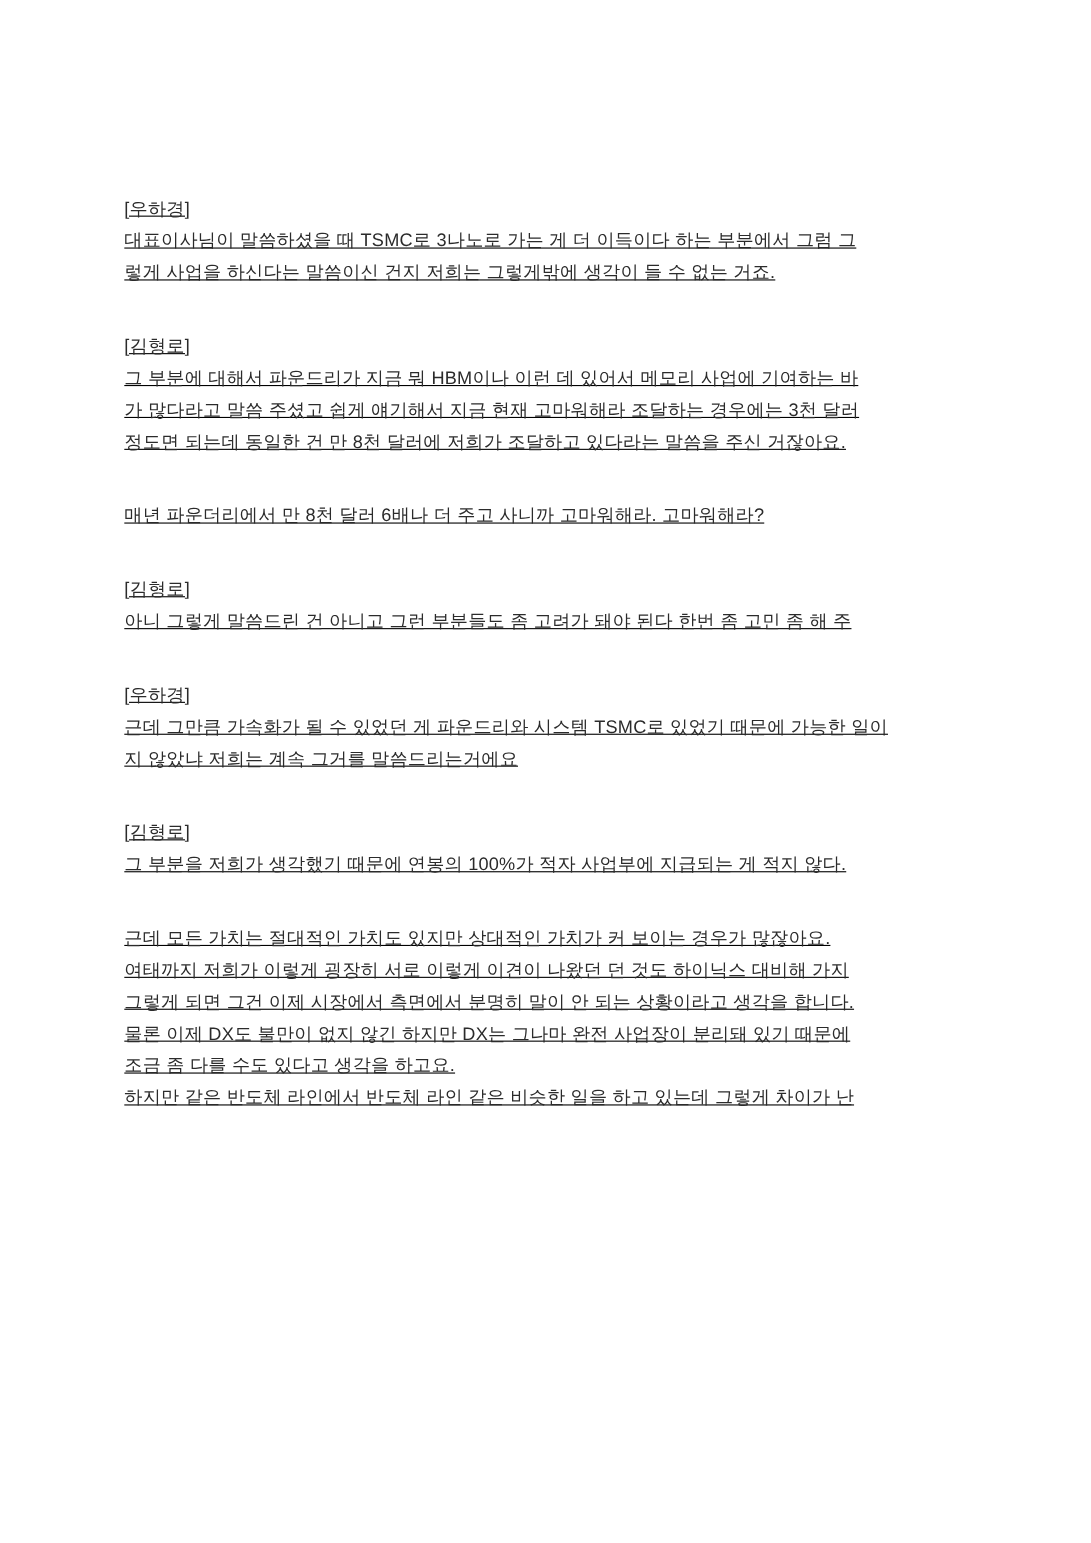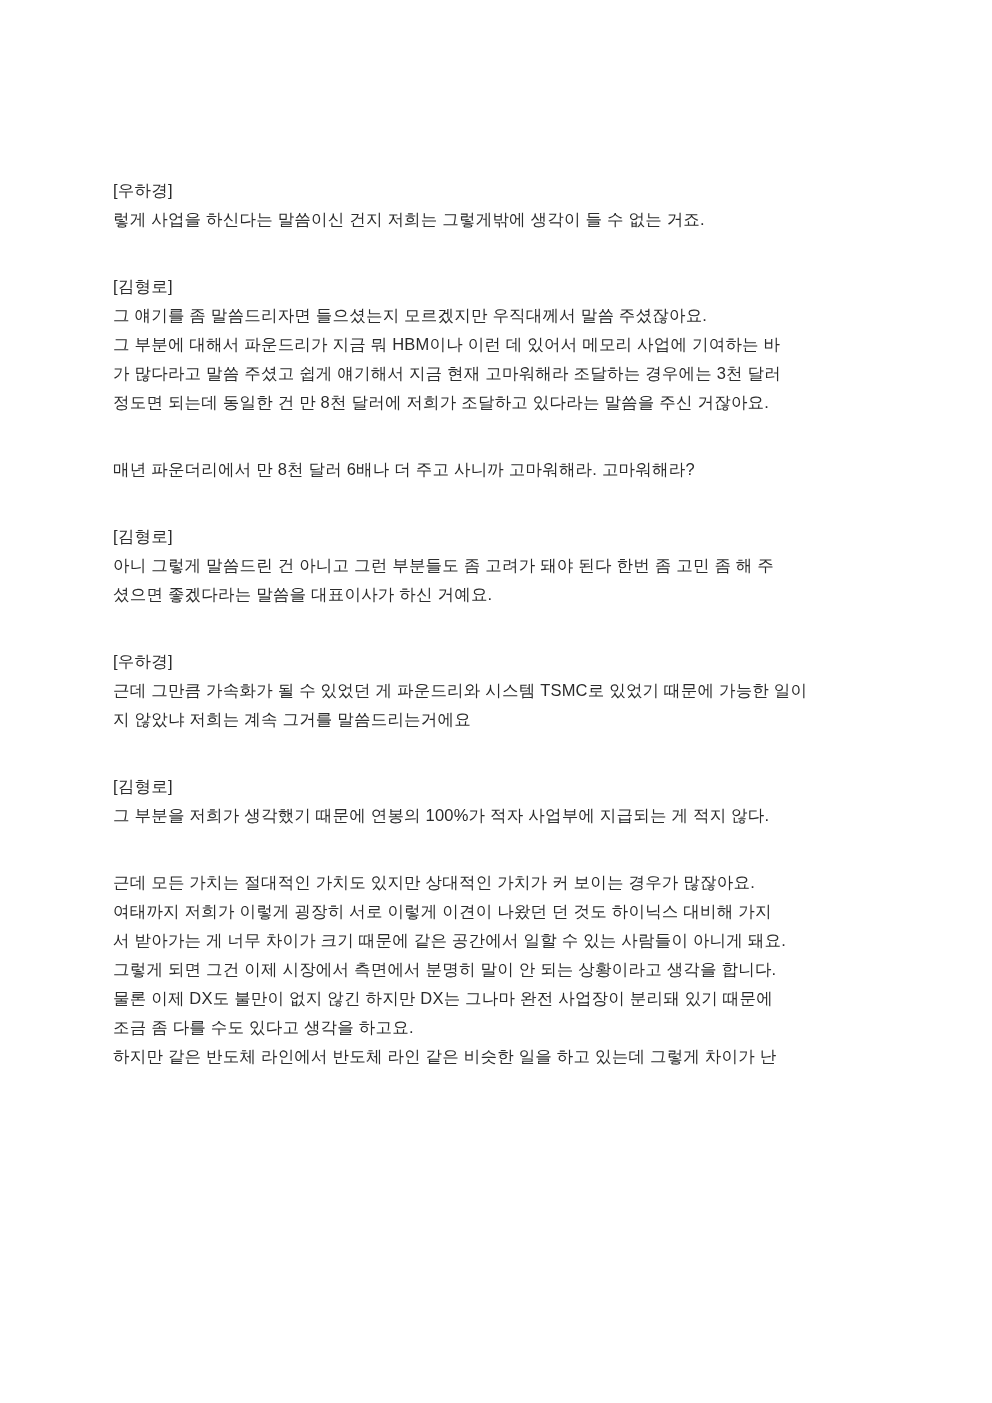--- a/index.html
+++ b/index.html
@@ -12,75 +12,74 @@
     width: 992px;
     height: 1403px;
     background: #ffffff;
     box-sizing: border-box;
     padding: 176px 100px 0 113px;
     overflow: hidden;
     font-family: "Liberation Sans", "DejaVu Sans", sans-serif;
   }
   .transcript {
     width: 779px;
+    text-decoration: underline;
   }
   .speech-block {
     margin: 0 0 38px 0;
   }
   .speaker-label,
   .line {
     font-size: 16.5px;
     line-height: 29px;
     color: #2b2b2b;
     white-space: nowrap;
     letter-spacing: 0.2px;
   }
 </style>
 </head>
 <body>
 
 <div class="page">
   <div class="transcript">
   <section class="speech-block">
     <div class="speaker-label">[우하경]</div>
+  <div class="line">대표이사님이 말씀하셨을 때 TSMC로 3나노로 가는 게 더 이득이다 하는 부분에서 그럼 그</div>
         <div class="line">렇게 사업을 하신다는 말씀이신 건지 저희는 그렇게밖에 생각이 들 수 없는 거죠.</div>
       </section>
 
   <section class="speech-block">
     <div class="speaker-label">[김형로]</div>
-  <div class="line">그 얘기를 좀 말씀드리자면 들으셨는지 모르겠지만 우직대께서 말씀 주셨잖아요.</div>
         <div class="line">그 부분에 대해서 파운드리가 지금 뭐 HBM이나 이런 데 있어서 메모리 사업에 기여하는 바</div>
         <div class="line">가 많다라고 말씀 주셨고 쉽게 얘기해서 지금 현재 고마워해라 조달하는 경우에는 3천 달러</div>
         <div class="line">정도면 되는데 동일한 건 만 8천 달러에 저희가 조달하고 있다라는 말씀을 주신 거잖아요.</div>
       </section>
 
   <section class="speech-block">
   <div class="line">매년 파운더리에서 만 8천 달러 6배나 더 주고 사니까 고마워해라. 고마워해라?</div>
       </section>
 
   <section class="speech-block">
     <div class="speaker-label">[김형로]</div>
   <div class="line">아니 그렇게 말씀드린 건 아니고 그런 부분들도 좀 고려가 돼야 된다 한번 좀 고민 좀 해 주</div>
-        <div class="line">셨으면 좋겠다라는 말씀을 대표이사가 하신 거예요.</div>
       </section>
 
   <section class="speech-block">
     <div class="speaker-label">[우하경]</div>
   <div class="line">근데 그만큼 가속화가 될 수 있었던 게 파운드리와 시스템 TSMC로 있었기 때문에 가능한 일이</div>
         <div class="line">지 않았냐 저희는 계속 그거를 말씀드리는거에요</div>
       </section>
 
   <section class="speech-block">
     <div class="speaker-label">[김형로]</div>
   <div class="line">그 부분을 저희가 생각했기 때문에 연봉의 100%가 적자 사업부에 지급되는 게 적지 않다.</div>
       </section>
 
   <section class="speech-block">
   <div class="line">근데 모든 가치는 절대적인 가치도 있지만 상대적인 가치가 커 보이는 경우가 많잖아요.</div>
         <div class="line">여태까지 저희가 이렇게 굉장히 서로 이렇게 이견이 나왔던 던 것도 하이닉스 대비해 가지</div>
-        <div class="line">서 받아가는 게 너무 차이가 크기 때문에 같은 공간에서 일할 수 있는 사람들이 아니게 돼요.</div>
         <div class="line">그렇게 되면 그건 이제 시장에서 측면에서 분명히 말이 안 되는 상황이라고 생각을 합니다.</div>
         <div class="line">물론 이제 DX도 불만이 없지 않긴 하지만 DX는 그나마 완전 사업장이 분리돼 있기 때문에</div>
         <div class="line">조금 좀 다를 수도 있다고 생각을 하고요.</div>
         <div class="line">하지만 같은 반도체 라인에서 반도체 라인 같은 비슷한 일을 하고 있는데 그렇게 차이가 난</div>
       </section>
 </div>
 </div>
 
 </body></html>

